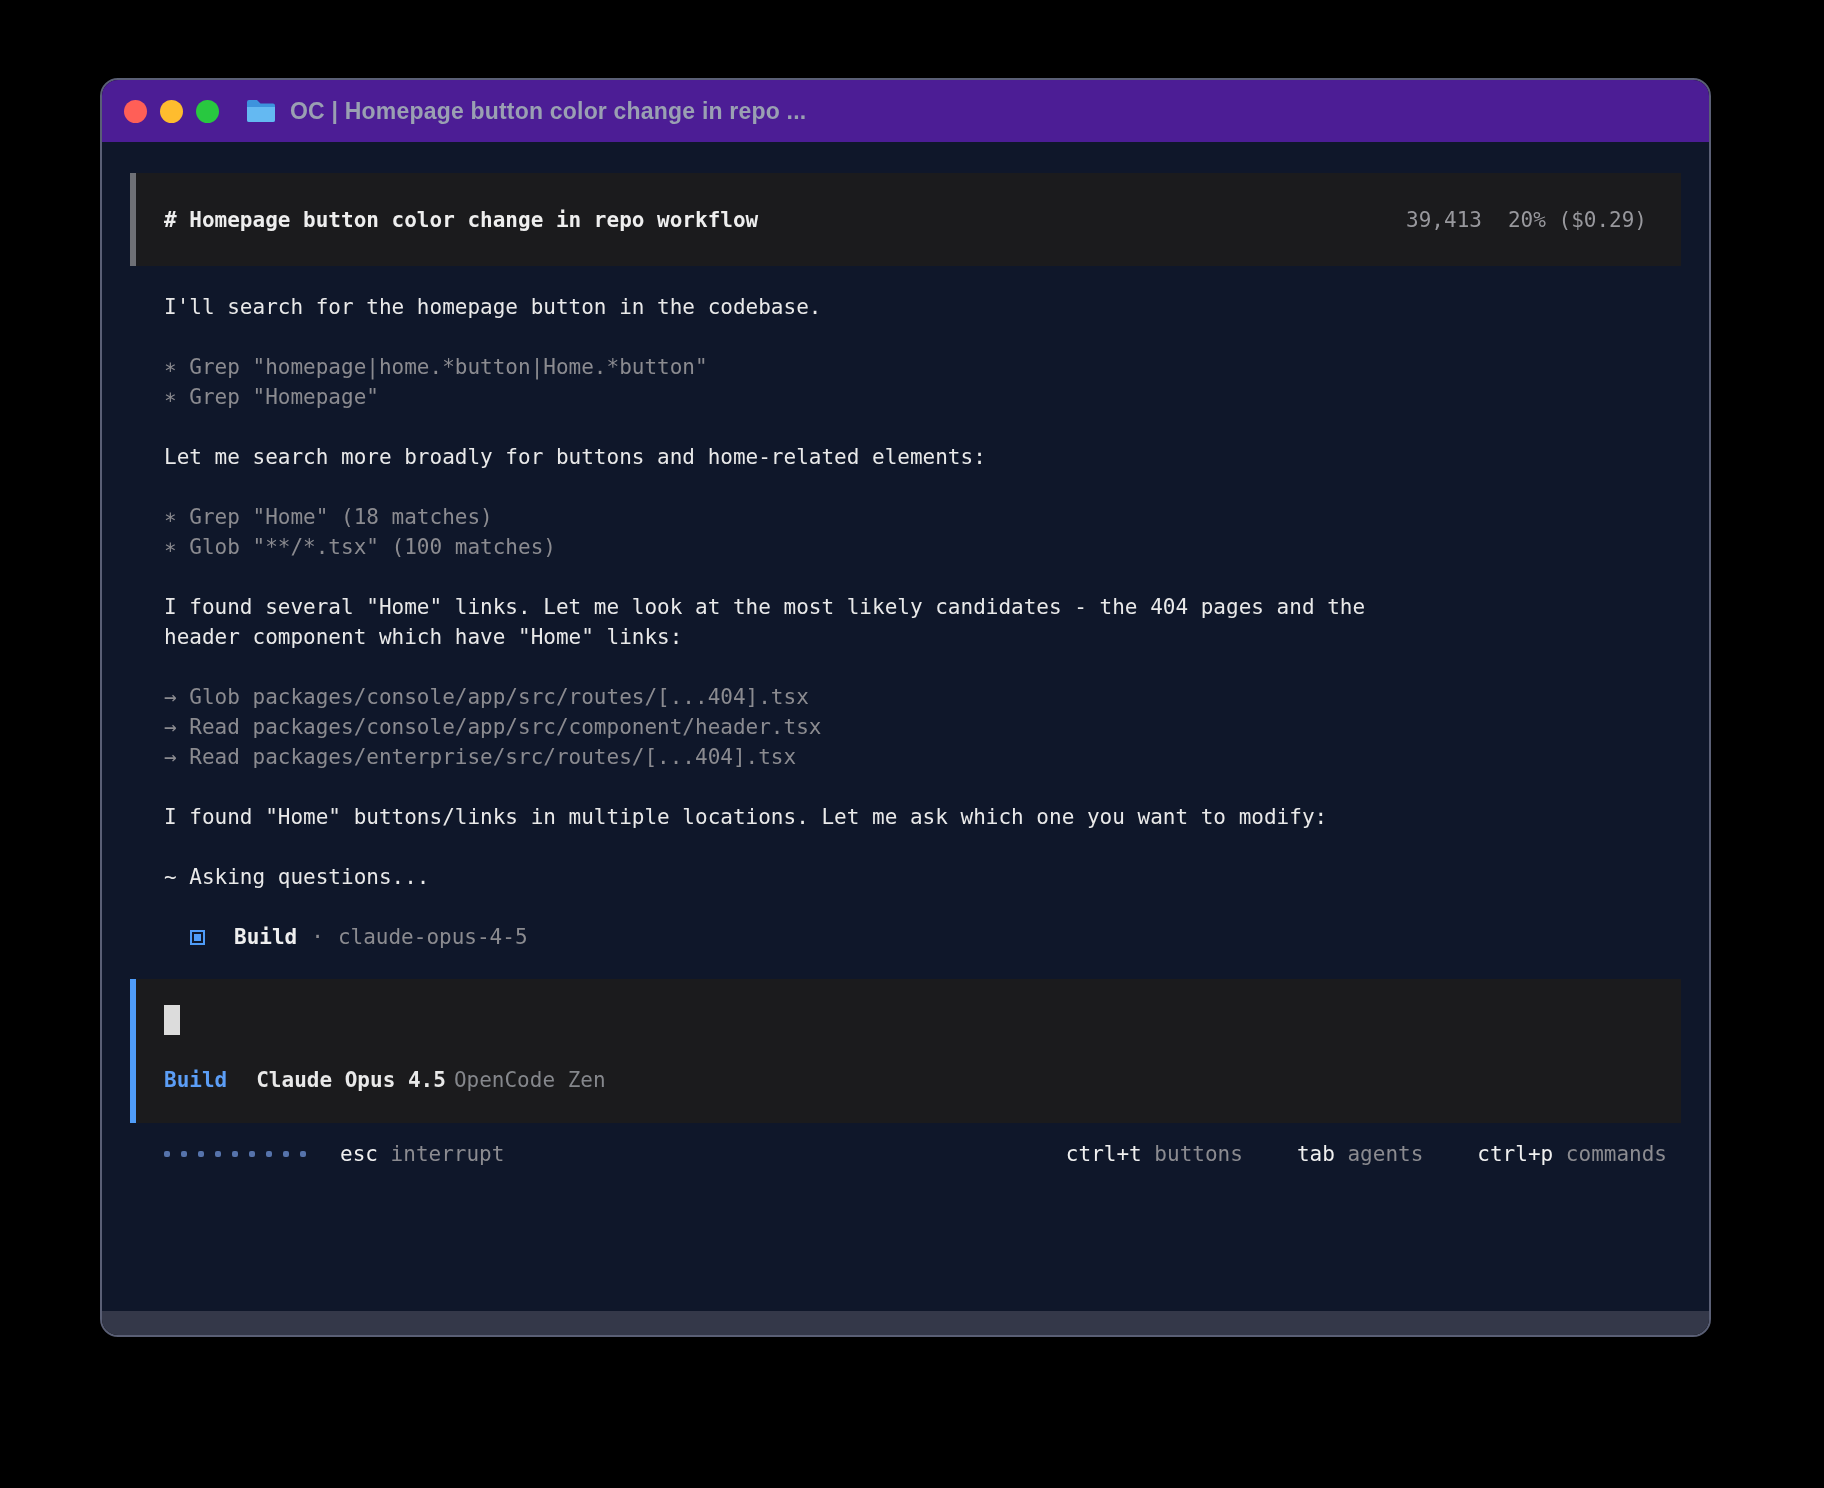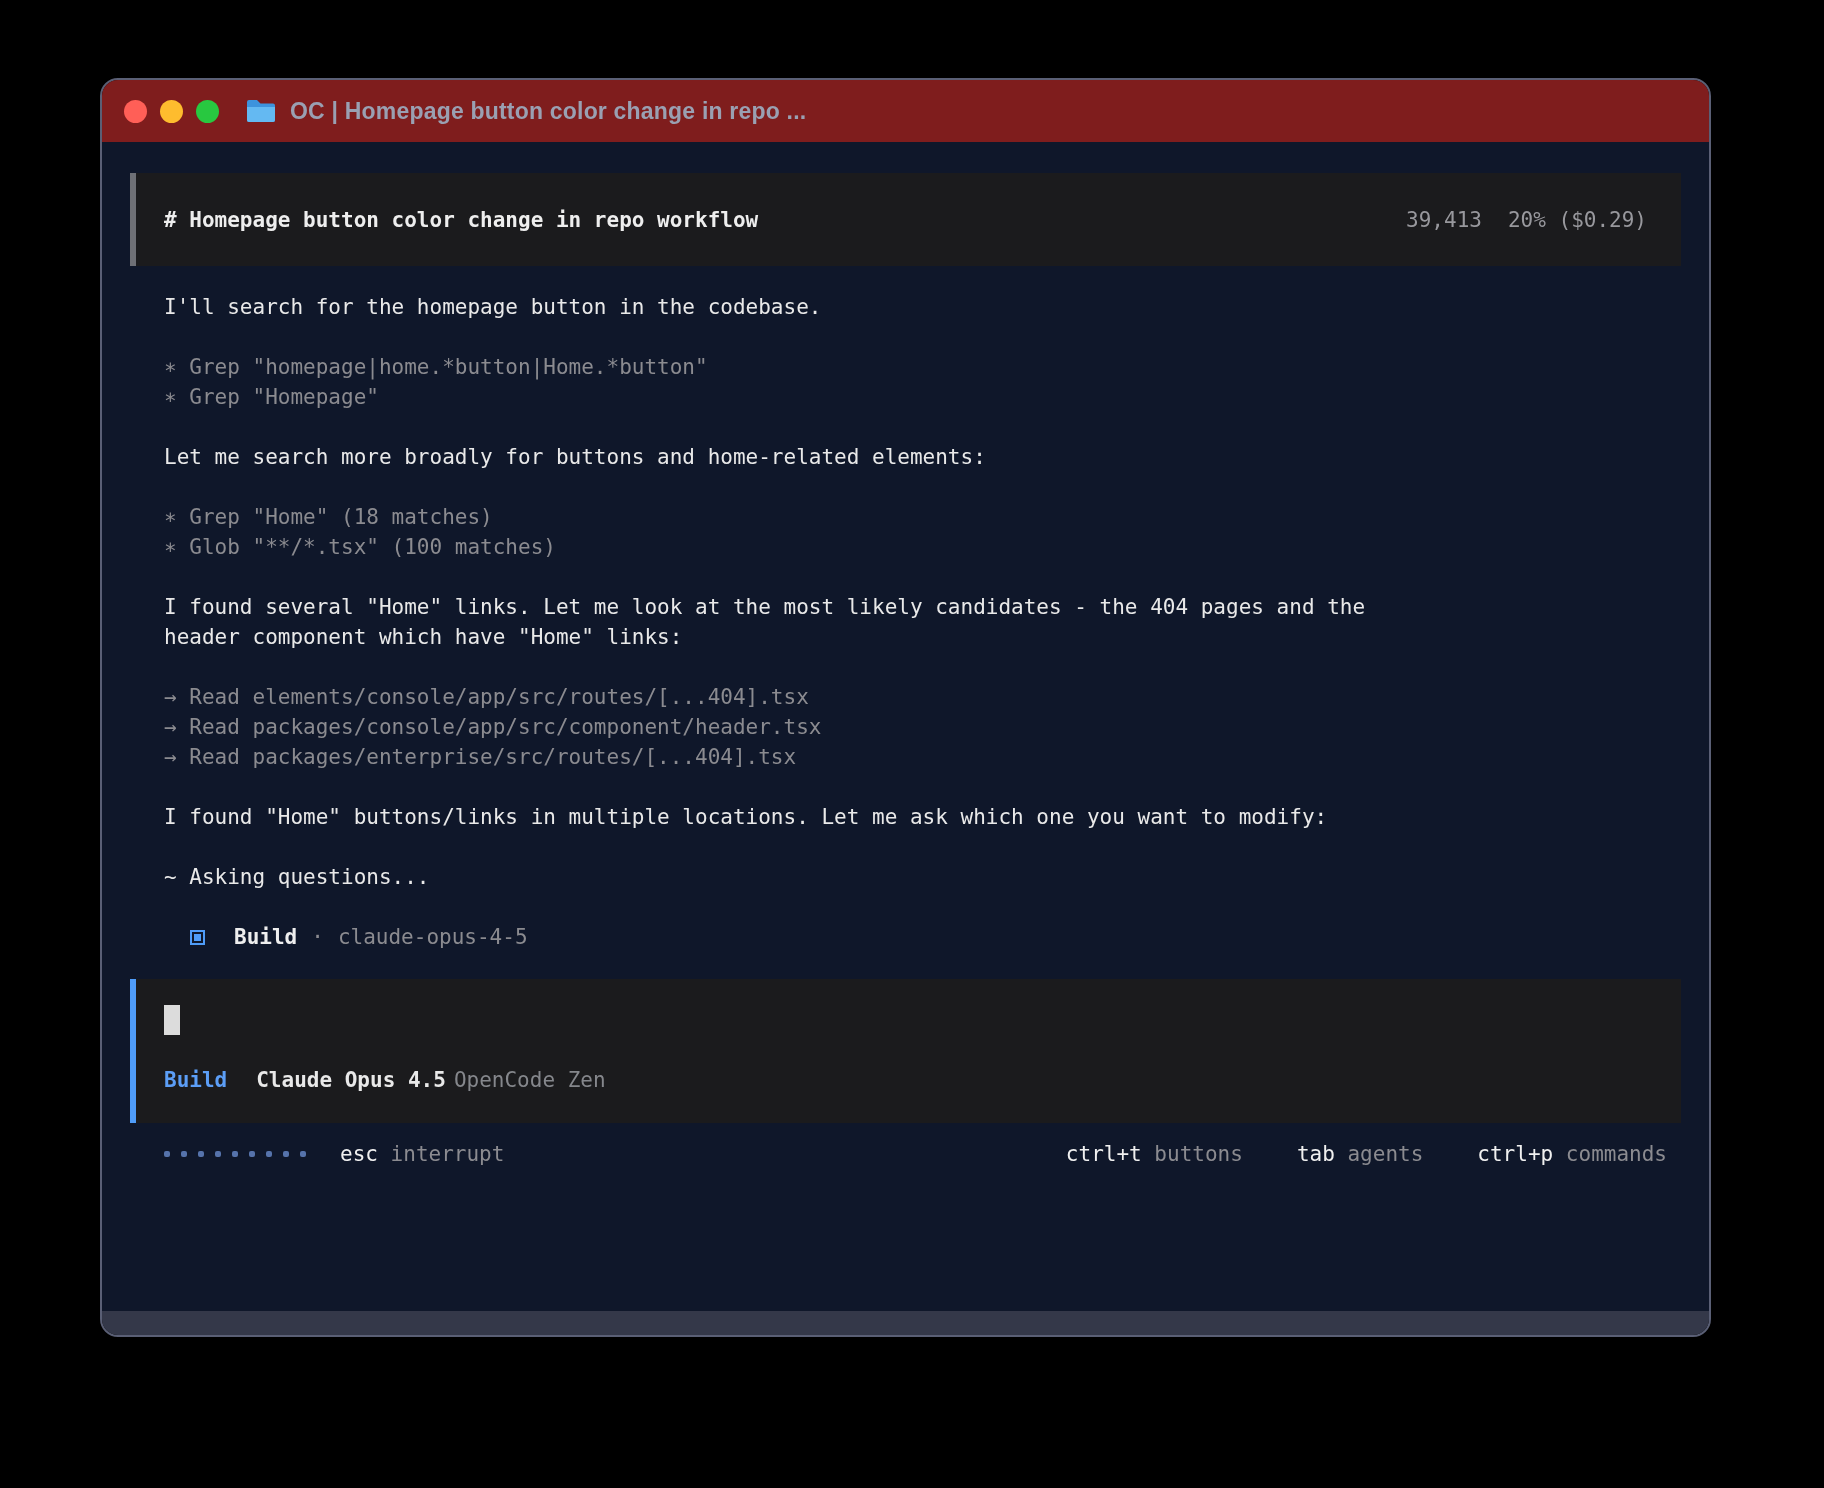--- a/index.html
+++ b/index.html
@@ -5,21 +5,21 @@
   * { margin:0; padding:0; box-sizing:border-box; }
   html,body { width:1824px; height:1488px; background:#000; overflow:hidden; }
   body { font-family:"DejaVu Sans Mono", monospace; }
 
   .window {
     position:absolute; left:100px; top:78px; width:1611px; height:1259px;
     background:#0b0b0c; border:2px solid #5a5f75; border-radius:18px;
     overflow:hidden;
   }
   .titlebar {
-    height:62px; background:#7f1d1d; display:flex; align-items:center;
+    height:62px; background:#4c1d95; display:flex; align-items:center;
     padding-left:22px;
     text-align:right;
   }
   .traffic { display:flex; gap:13px; align-items:center; }
   .light { width:23px; height:23px; border-radius:50%; }
   .folder { margin-left:26px; margin-right:13px; display:flex; align-items:center; }
   .win-title {
     font-family:"Liberation Sans", sans-serif; font-weight:700; font-size:23px;
     color:#9aa0b2; letter-spacing:0.2px;
   }
@@ -122,21 +122,21 @@
       <div class="line t-gray">∗ Grep "Homepage"</div>
       <div class="blank"></div>
       <div class="line">Let me search more broadly for buttons and home-related elements:</div>
       <div class="blank"></div>
       <div class="line t-gray">∗ Grep "Home" (18 matches)</div>
       <div class="line t-gray">∗ Glob "**/*.tsx" (100 matches)</div>
       <div class="blank"></div>
       <div class="line">I found several "Home" links. Let me look at the most likely candidates - the 404 pages and the</div>
       <div class="line">header component which have "Home" links:</div>
       <div class="blank"></div>
-      <div class="line t-gray">→ Read elements/console/app/src/routes/[...404].tsx</div>
+      <div class="line t-gray">→ Glob packages/console/app/src/routes/[...404].tsx</div>
       <div class="line t-gray">→ Read packages/console/app/src/component/header.tsx</div>
       <div class="line t-gray">→ Read packages/enterprise/src/routes/[...404].tsx</div>
       <div class="blank"></div>
       <div class="line">I found "Home" buttons/links in multiple locations. Let me ask which one you want to modify:</div>
       <div class="blank"></div>
       <div class="line">~ Asking questions...</div>
       <div class="blank"></div>
       <div class="task-line">
         <span class="agent-icon"><span class="inner"></span></span>
         <span class="task-agent">Build</span>

